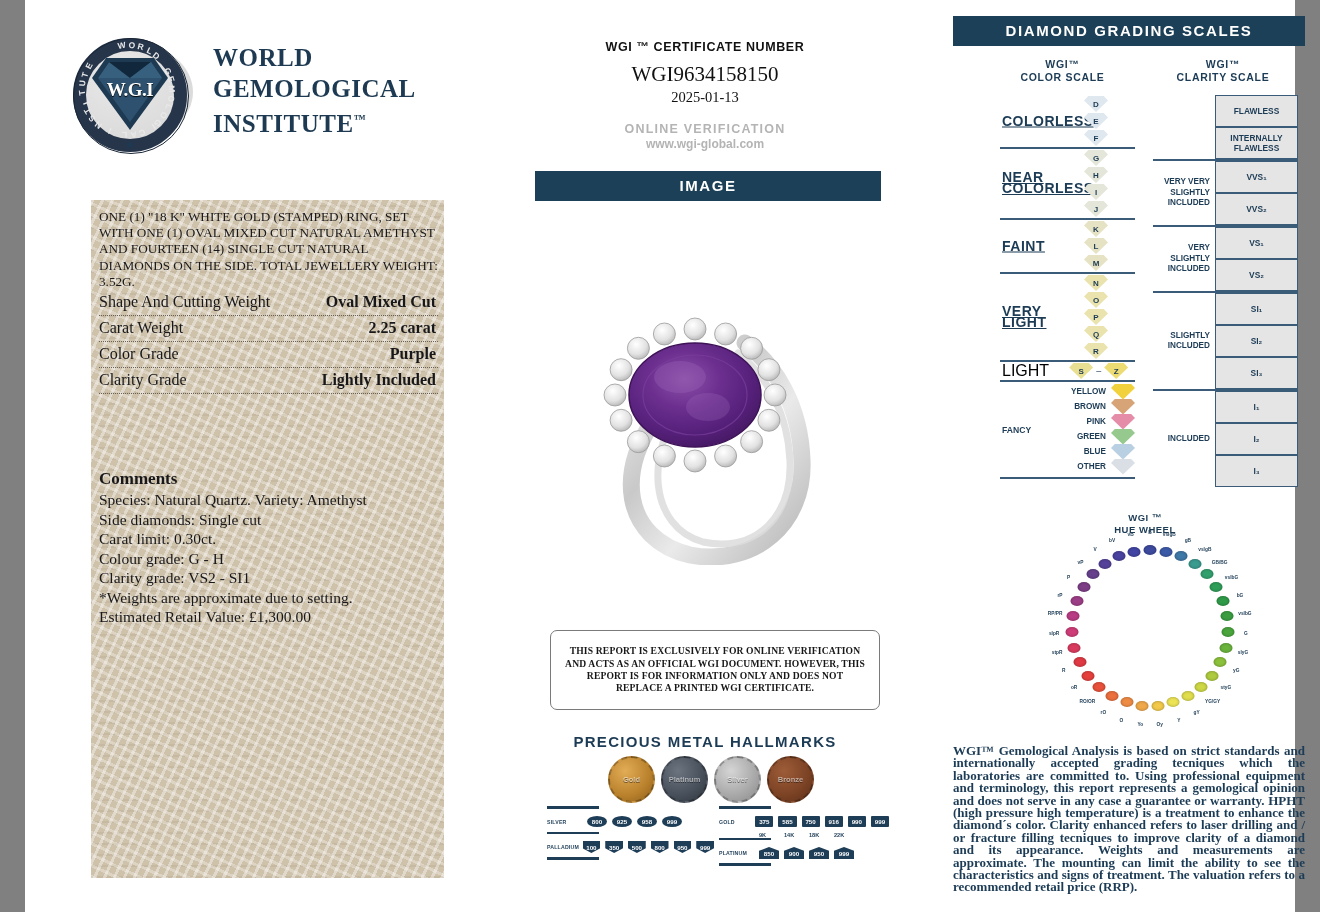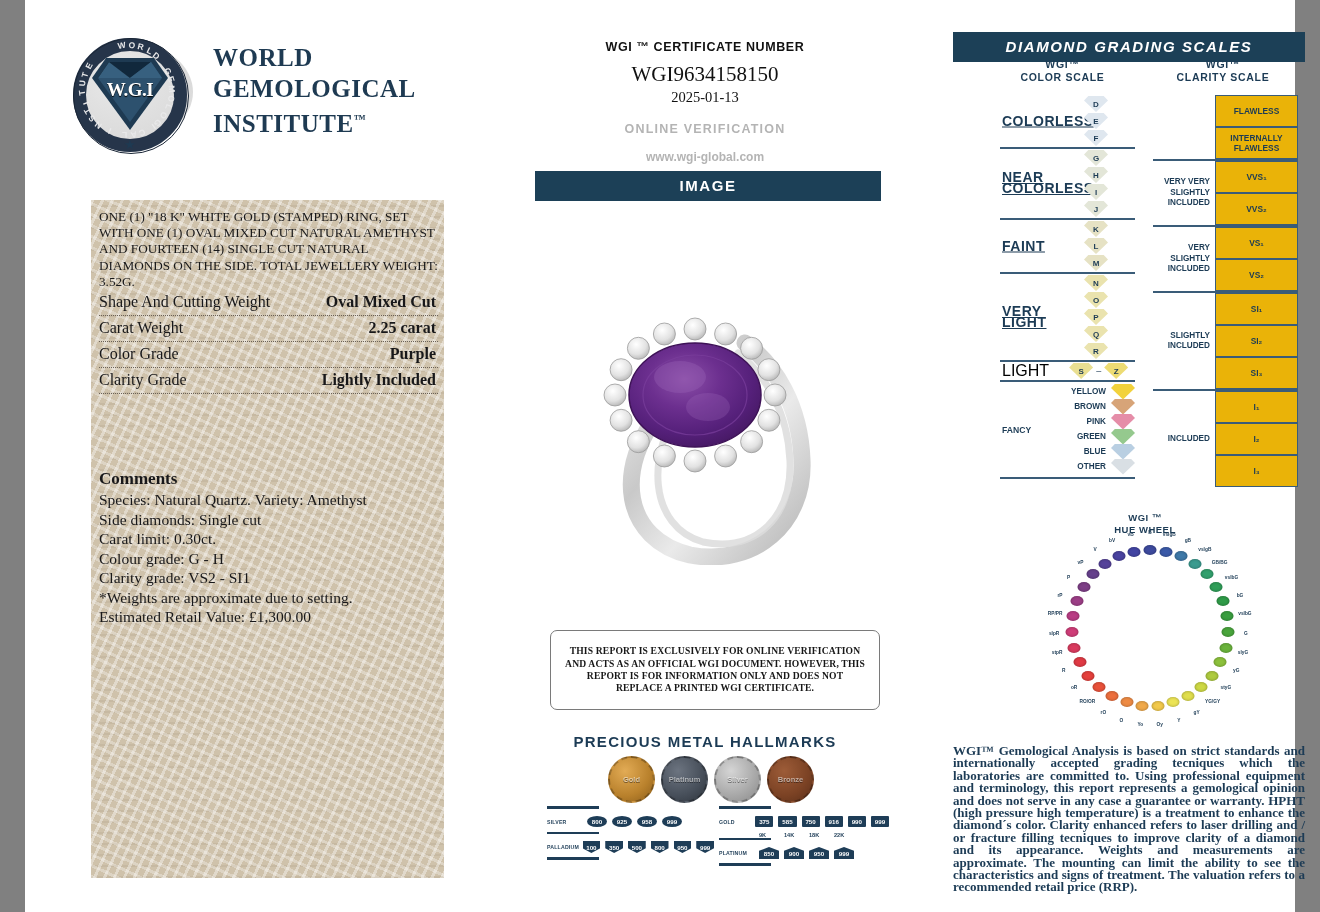--- a/index.html
+++ b/index.html
@@ -85,21 +85,21 @@
   .spec-row .v { font-weight:bold; }
   .comments-block { margin-top:75px; }
   .comments-block .line { font-size:15.5px; line-height:19.5px; }
 
   
   .cert-head { position:absolute; left:470px; top:40px; width:420px; text-align:center; }
   #cert-label { font-size:12.5px; font-weight:bold; letter-spacing:.6px; color:#111; }
   #cert-number { font-family:"Liberation Serif", serif; font-size:21px; color:#111; margin-top:8px; }
   #cert-date { font-family:"Liberation Serif", serif; font-size:14.5px; color:#111; margin-top:2px; }
   #verify-label { font-size:12.5px; font-weight:bold; letter-spacing:1.2px; color:#b4b4b4; margin-top:16px; }
-  #verify-url { font-size:12px; font-weight:bold; color:#b4b4b4; margin-top:14px; }
+  #verify-url { font-size:12px; font-weight:bold; color:#b4b4b4; margin-top:1px; }
 
   #image-bar { position:absolute; left:510px; top:171px; width:346px; height:30px;
     line-height:30px; font-size:15px; }
 
   .ring-photo { position:absolute; left:545px; top:255px; width:280px; height:310px; }
 
   .disclaimer {
     position:absolute; left:525px; top:630px; width:330px; height:80px;
     border:1.5px solid #7a7a7a; border-radius:7px;
     display:flex; align-items:center; justify-content:center;
@@ -143,22 +143,22 @@
     width:20px; height:11px; margin-right:5px;
   }
   .chip.oval { border-radius:50%; }
   .chip.sq { border-radius:1px; }
   .chip.pent { clip-path:polygon(50% 0,100% 32%,100% 100%,0 100%,0 32%); height:12px; }
   .chip.tri { clip-path:polygon(0 0,100% 0,100% 60%,50% 100%,0 60%); height:12px; }
   .karats { display:flex; margin-left:40px; }
   .karats span { width:25px; font-size:5.6px; font-weight:bold; color:#1e3d57; }
 
   
-  #grading-bar { position:absolute; left:928px; top:32px; width:352px; height:30px;
-    line-height:30px; font-size:15px;font-style:italic; }
+  #grading-bar { position:absolute; left:928px; top:16px; width:352px; height:30px;
+    line-height:30px; font-size:15px; }
 
   .scale-head { position:absolute; top:58px; font-size:10.5px; font-weight:bold;
     color:#1c3b55; text-align:center; line-height:13px; letter-spacing:.7px; }
   #color-scale-head  { left:975px; width:125px; }
   #clarity-scale-head{ left:1128px; width:140px; }
 
   
   .color-scale { position:absolute; left:975px; top:95px; width:135px; }
   .cgroup { position:relative; border-top:2px solid #3a5c78; }
   .cgroup:first-child { border-top:none; }
@@ -191,21 +191,21 @@
   .clarity-scale { position:absolute; left:1128px; top:95px; width:145px; }
   .cl-group { display:flex; border-top:2px solid #3a5c78; }
   .cl-group:first-child { border-top:none; }
   .cl-label {
     width:62px; font-size:8.2px; font-weight:bold; color:#1c3b55;
     text-align:right; padding:4px 5px 4px 0; display:flex;
     align-items:center; justify-content:flex-end; line-height:10.5px;
   }
   .cl-cells { flex:1; }
   .cl-cell {
-    background:#eab308; border:1.5px solid #3a5c78;
+    background:#e5e5e5; border:1.5px solid #3a5c78;
     border-top-width:0.8px; border-bottom-width:0.8px;
     height:32px; display:flex; align-items:center; justify-content:center;
     font-size:8.4px; font-weight:bold; color:#1c3b55; text-align:center;
     line-height:10.5px;
   }
 
   
   #hue-title { position:absolute; left:1020px; top:512px; width:200px; text-align:center;
     font-size:9.5px; font-weight:bold; color:#1c3b55; line-height:12px; letter-spacing:.5px; }
   .hue-wheel { position:absolute; left:1015px; top:528px; width:220px; height:205px; }

